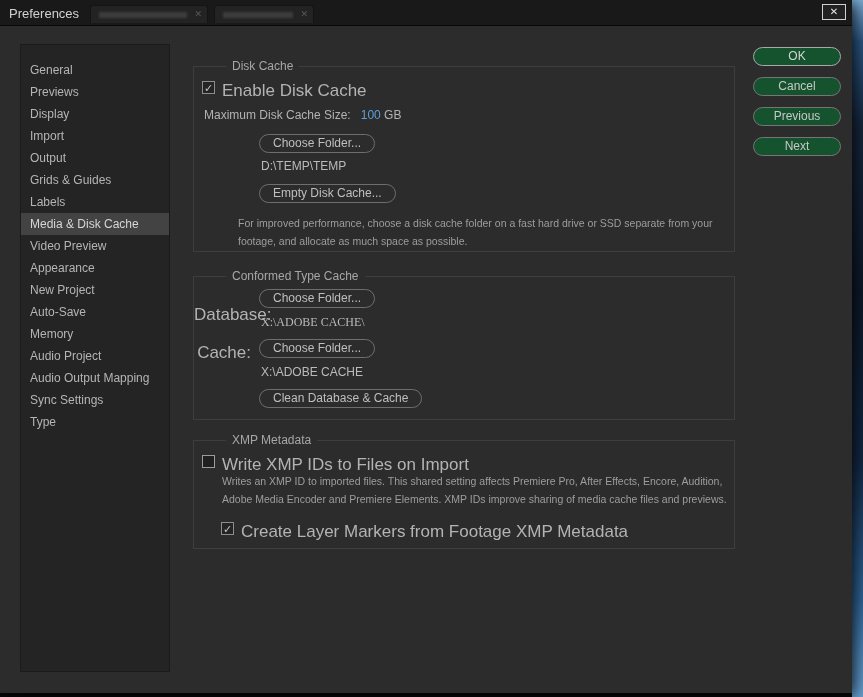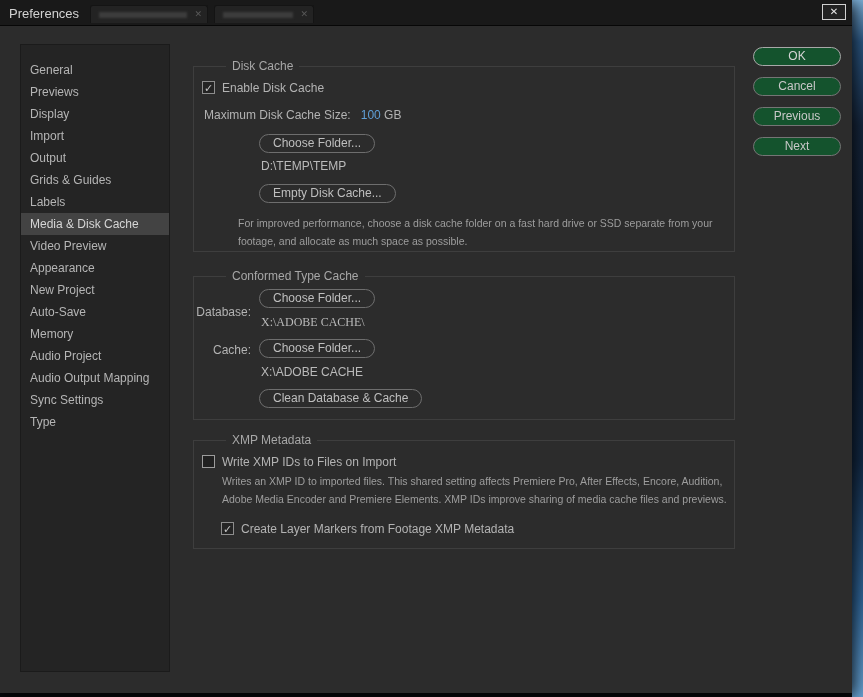--- a/index.html
+++ b/index.html
@@ -50,21 +50,21 @@
     position:absolute; left:753px; width:88px; height:19px;
     background:#14532d; border:1px solid #757575; border-radius:10px;
     color:#c8c8c8; font-size:12px; line-height:17px; text-align:center; cursor:pointer;
   }
   .action-btn.default { border-color:#a8a8a8; color:#d4d4d4; }
 
   
   .group { position:absolute; left:193px; width:542px; border:1px solid #3e3e3e; }
   .group-title { position:absolute; top:-8px; left:8px; background:#2c2c2c; padding:0 6px; font-size:12px; color:#a7a7a7; white-space:nowrap;margin-left:24px; }
 
-  .lbl { position:absolute; font-size:12px; color:#b3b3b3; white-space:nowrap; }
+  .lbl { position:absolute; font-size:17px; color:#b3b3b3; white-space:nowrap; }
   .path { position:absolute; font-size:12px; color:#bababa; white-space:nowrap; }
   .info { position:absolute; font-size:10.5px; line-height:18px; color:#9d9d9d; }
 
   .pill-btn {
     position:absolute; height:19px; padding:0 13px;
     background:#2c2c2c; border:1px solid #6e6e6e; border-radius:10px;
     color:#bfbfbf; font-size:12px; line-height:17px; text-align:center; cursor:pointer; white-space:nowrap;
   }
 
   .cb {

